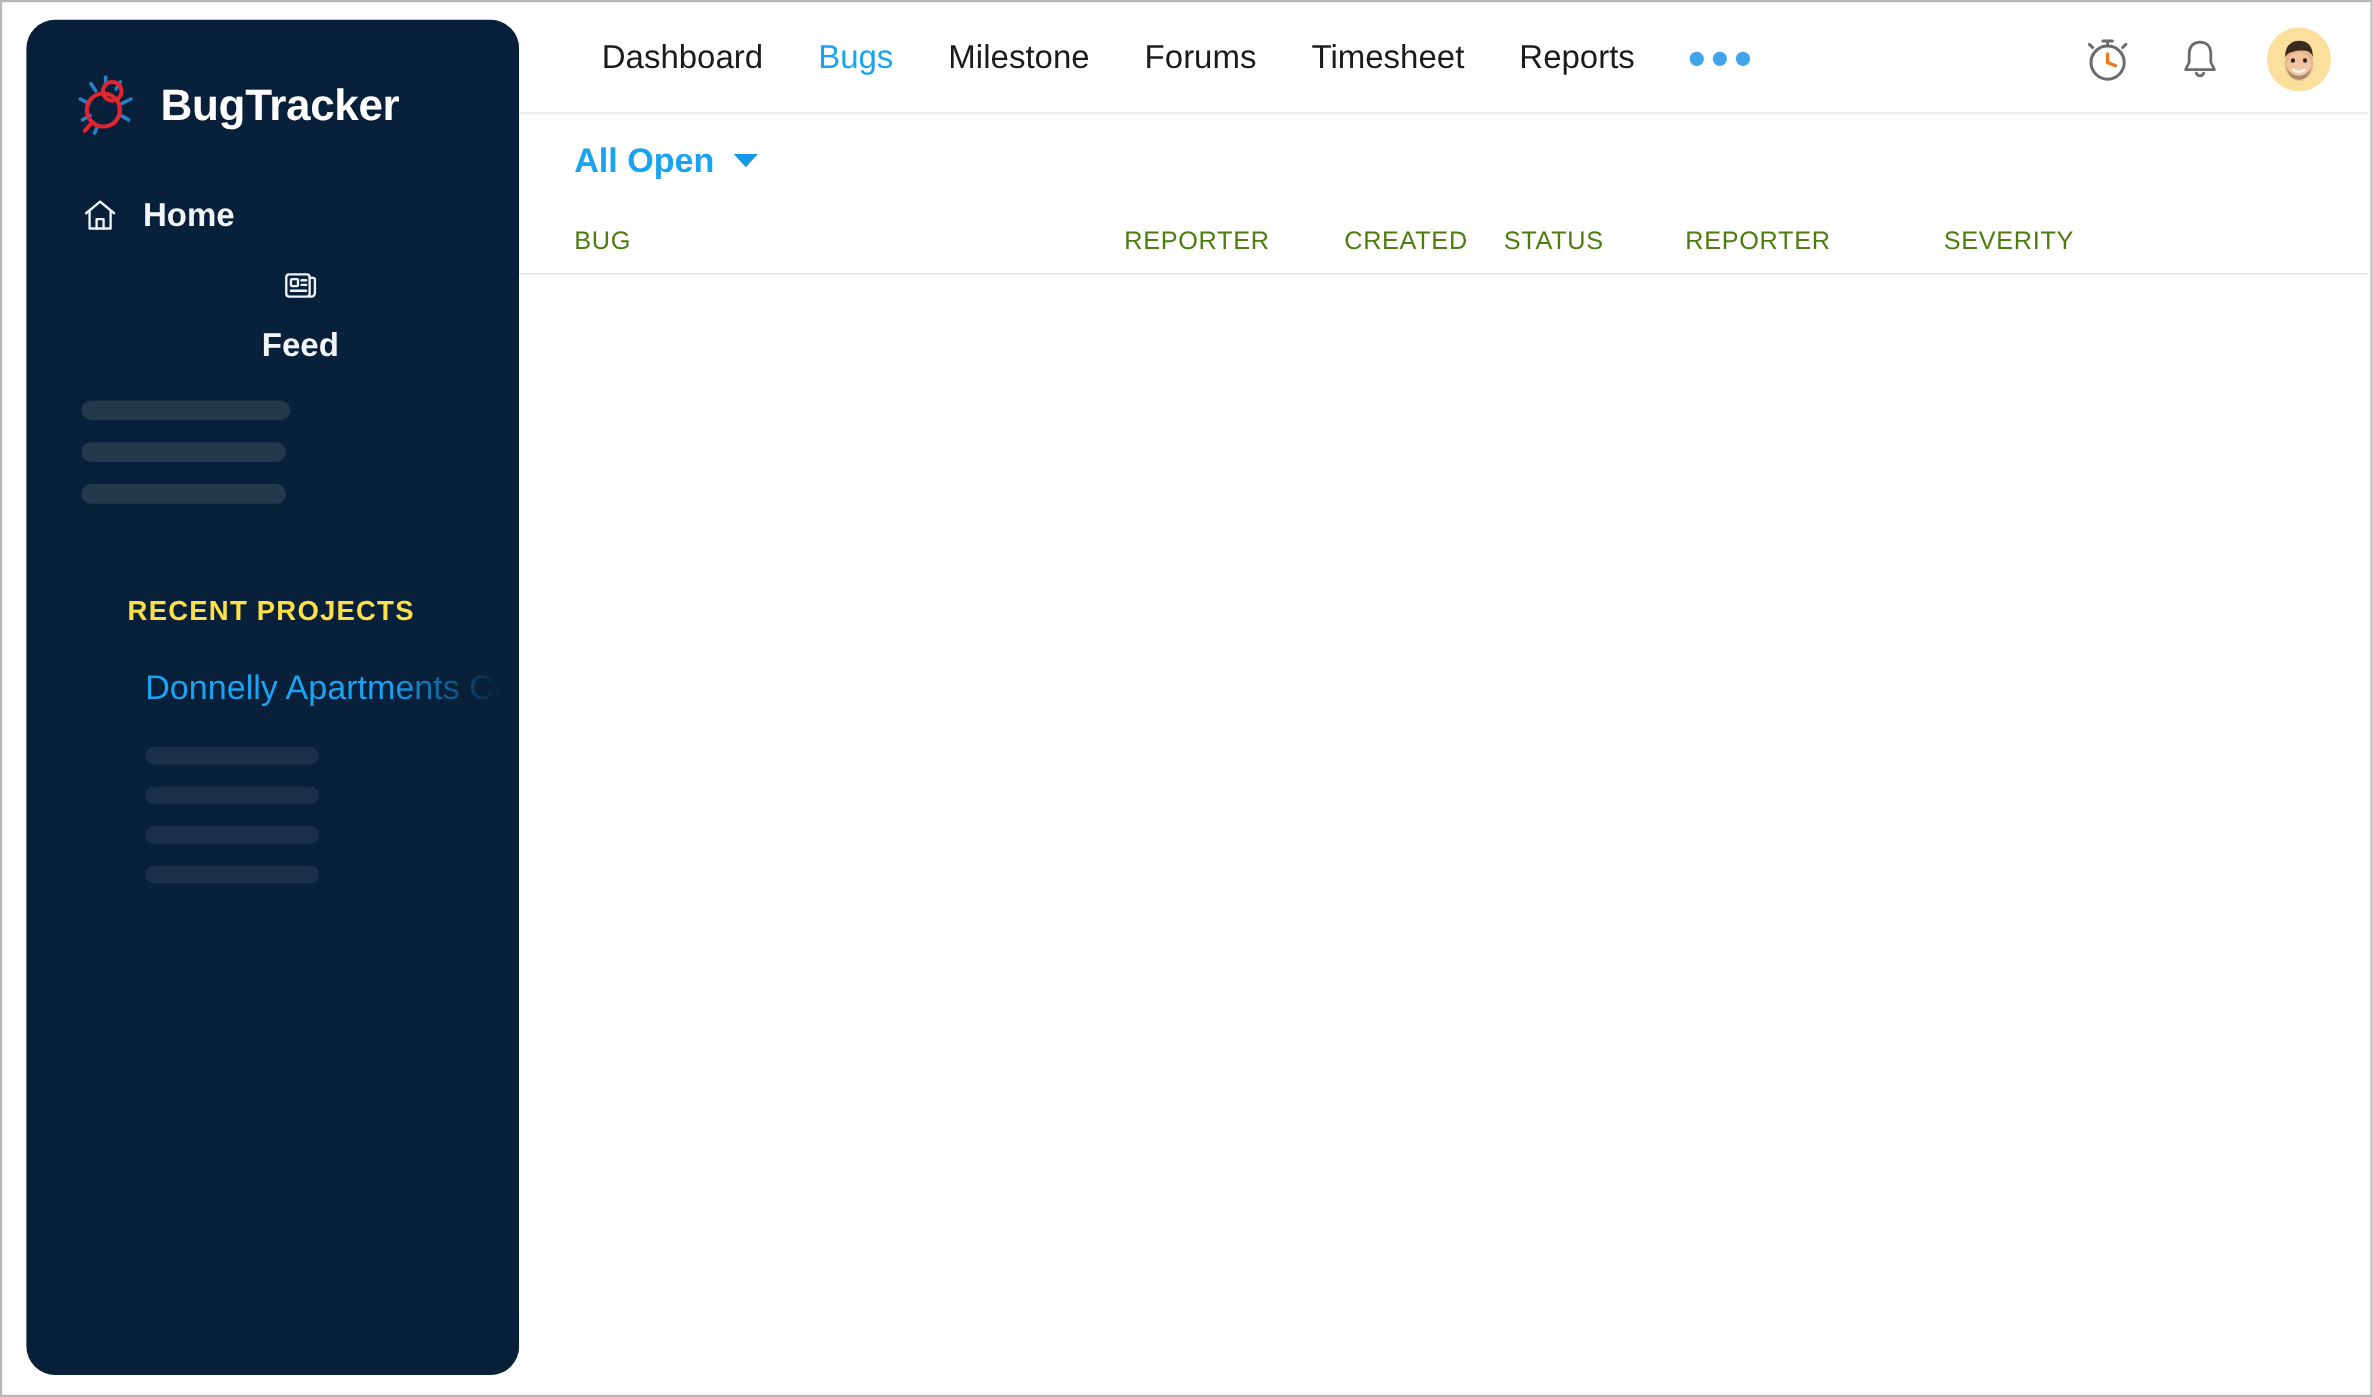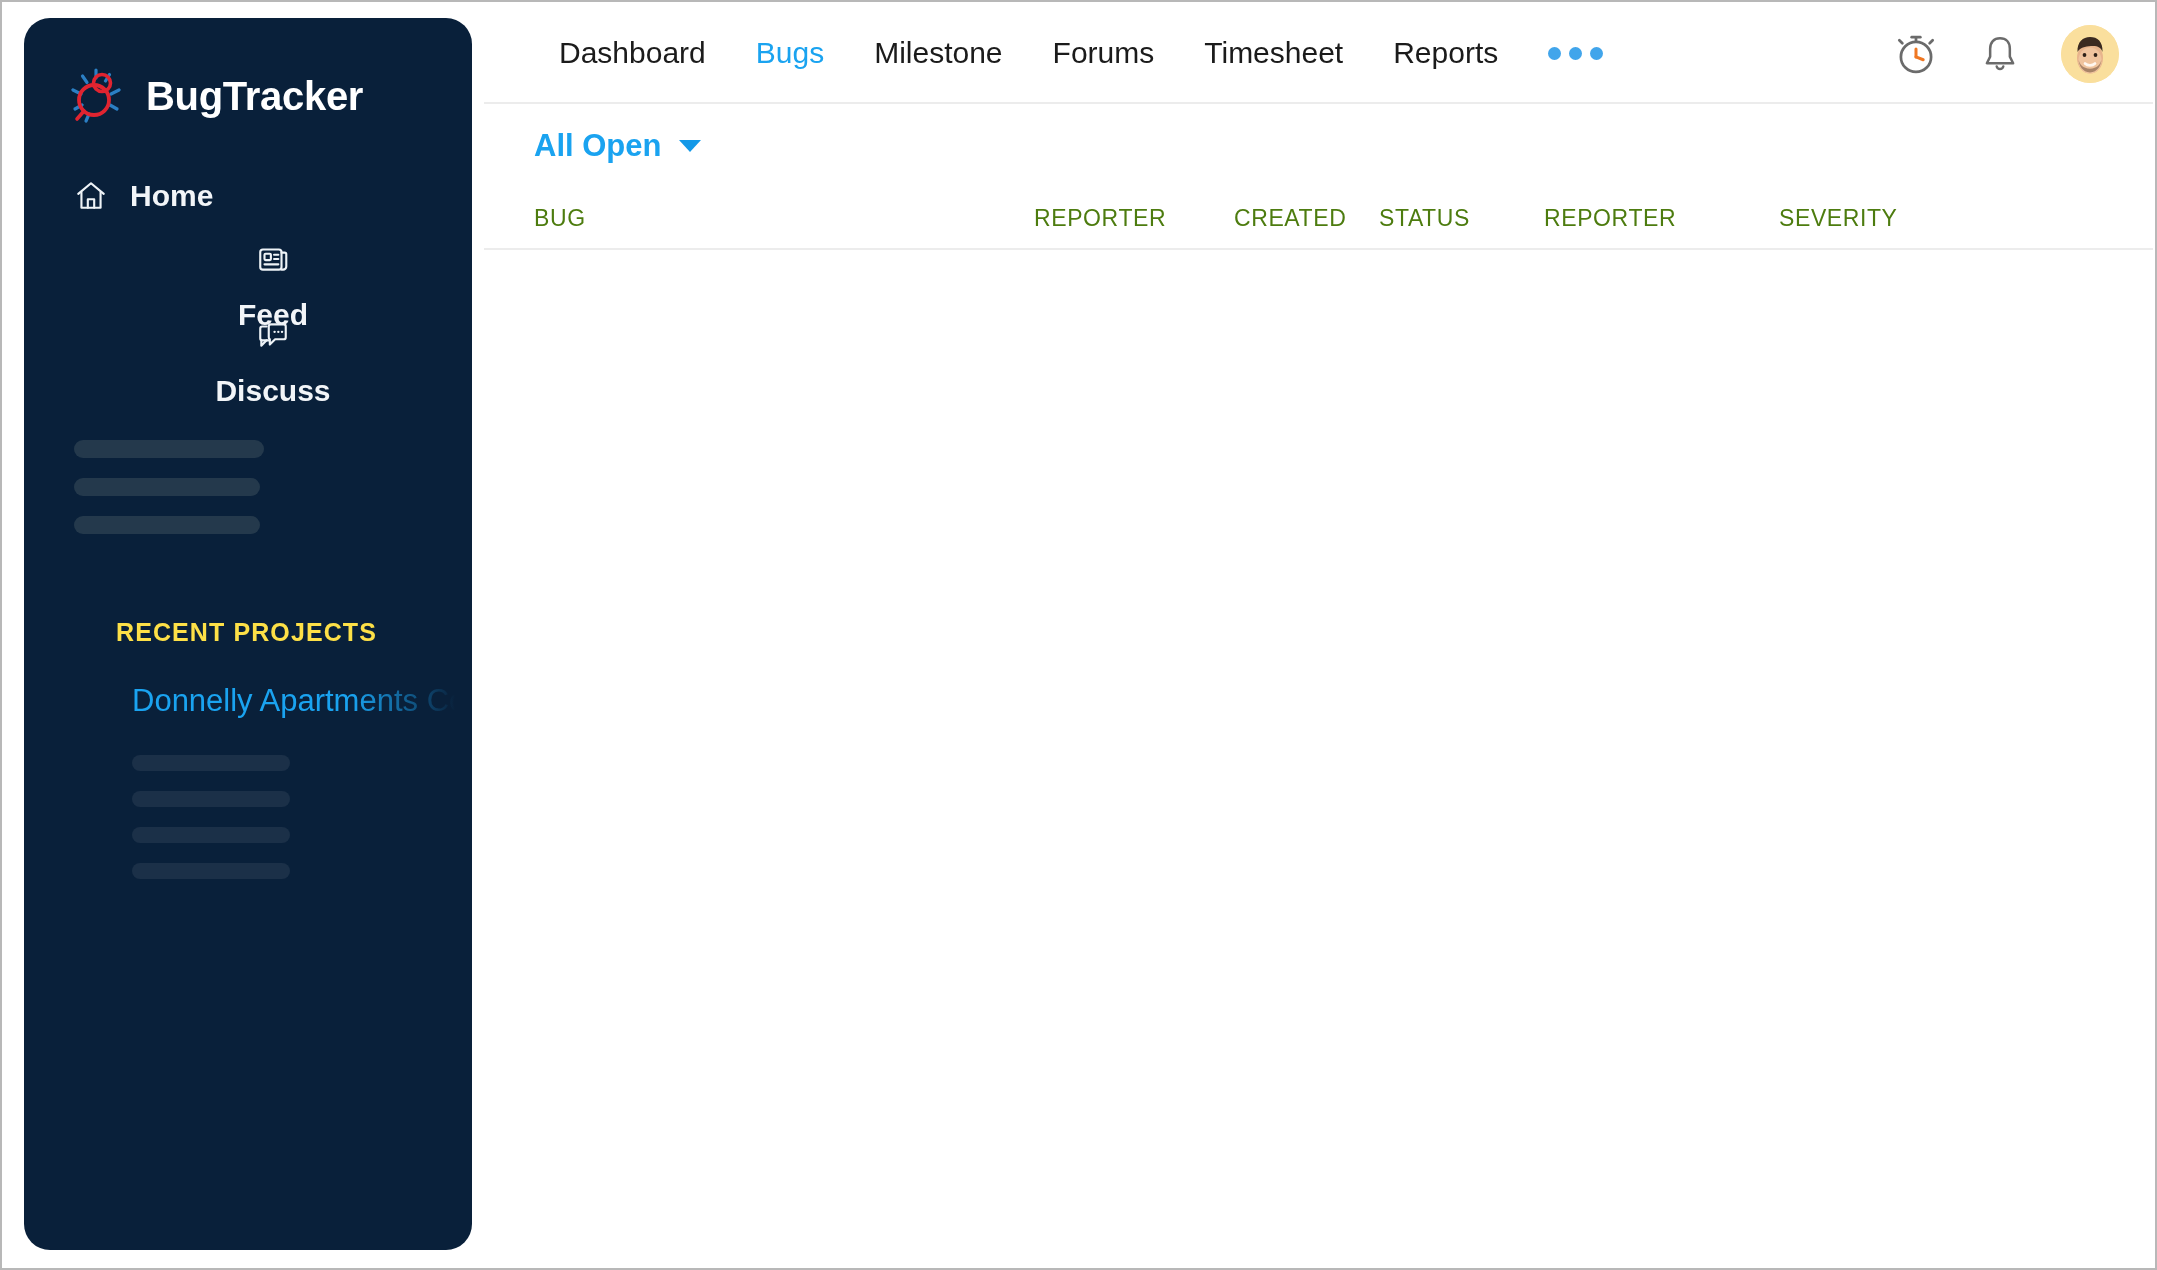--- a/index.html
+++ b/index.html
@@ -114,21 +114,20 @@
   .project-skels .skel + .skel { margin-top: 20px; }
 
   
   #main {
     position: absolute;
     left: 470px;
     top: 2px;
     right: 2px;
     bottom: 2px;
     background: #ffffff;
-    padding-left: 12px;
   }
 
   
   #topbar {
     position: relative;
     height: 100px;
     display: flex;
     align-items: center;
     border-bottom: 2px solid #ececec;
   }
@@ -294,31 +293,20 @@
           <rect x="4" y="7" width="20" height="19" rx="2.5"></rect>
           <path d="M24 10 H27 A1.5 1.5 0 0 1 28.5 11.5 V23 A3 3 0 0 1 25.5 26 H24"></path>
           <rect x="8" y="11" width="6" height="6" rx="1"></rect>
           <line x1="17" y1="12" x2="21" y2="12"></line>
           <line x1="17" y1="16" x2="21" y2="16"></line>
           <line x1="8" y1="21" x2="21" y2="21"></line>
         </svg>
         <span class="nav-label">Feed</span>
       </div>
 
-      <div class="nav-item">
-        <svg class="nav-icon" viewBox="0 0 32 32" fill="none" stroke="#eef3f7" stroke-width="2" stroke-linecap="round" stroke-linejoin="round">
-          <path d="M12 21 H6 A2 2 0 0 1 4 19 V10 A2 2 0 0 1 6 8 H10"></path>
-          <path d="M5 21 V26 L10 21"></path>
-          <path d="M14 6 H26 A2 2 0 0 1 28 8 V18 A2 2 0 0 1 26 20 H18 L13 25 V20 A2 2 0 0 1 12 18 V8 A2 2 0 0 1 14 6 Z"></path>
-          <circle cx="17.5" cy="13" r="1.1" fill="#eef3f7" stroke="none"></circle>
-          <circle cx="21" cy="13" r="1.1" fill="#eef3f7" stroke="none"></circle>
-          <circle cx="24.5" cy="13" r="1.1" fill="#eef3f7" stroke="none"></circle>
-        </svg>
-        <span class="nav-label">Discuss</span>
-      </div>
 
     </nav>
 
     <div class="skel-group">
       <div class="skel" style="width:190px"></div>
       <div class="skel" style="width:186px"></div>
       <div class="skel" style="width:186px"></div>
     </div>
 
     <div class="recent-header">RECENT PROJECTS</div>

